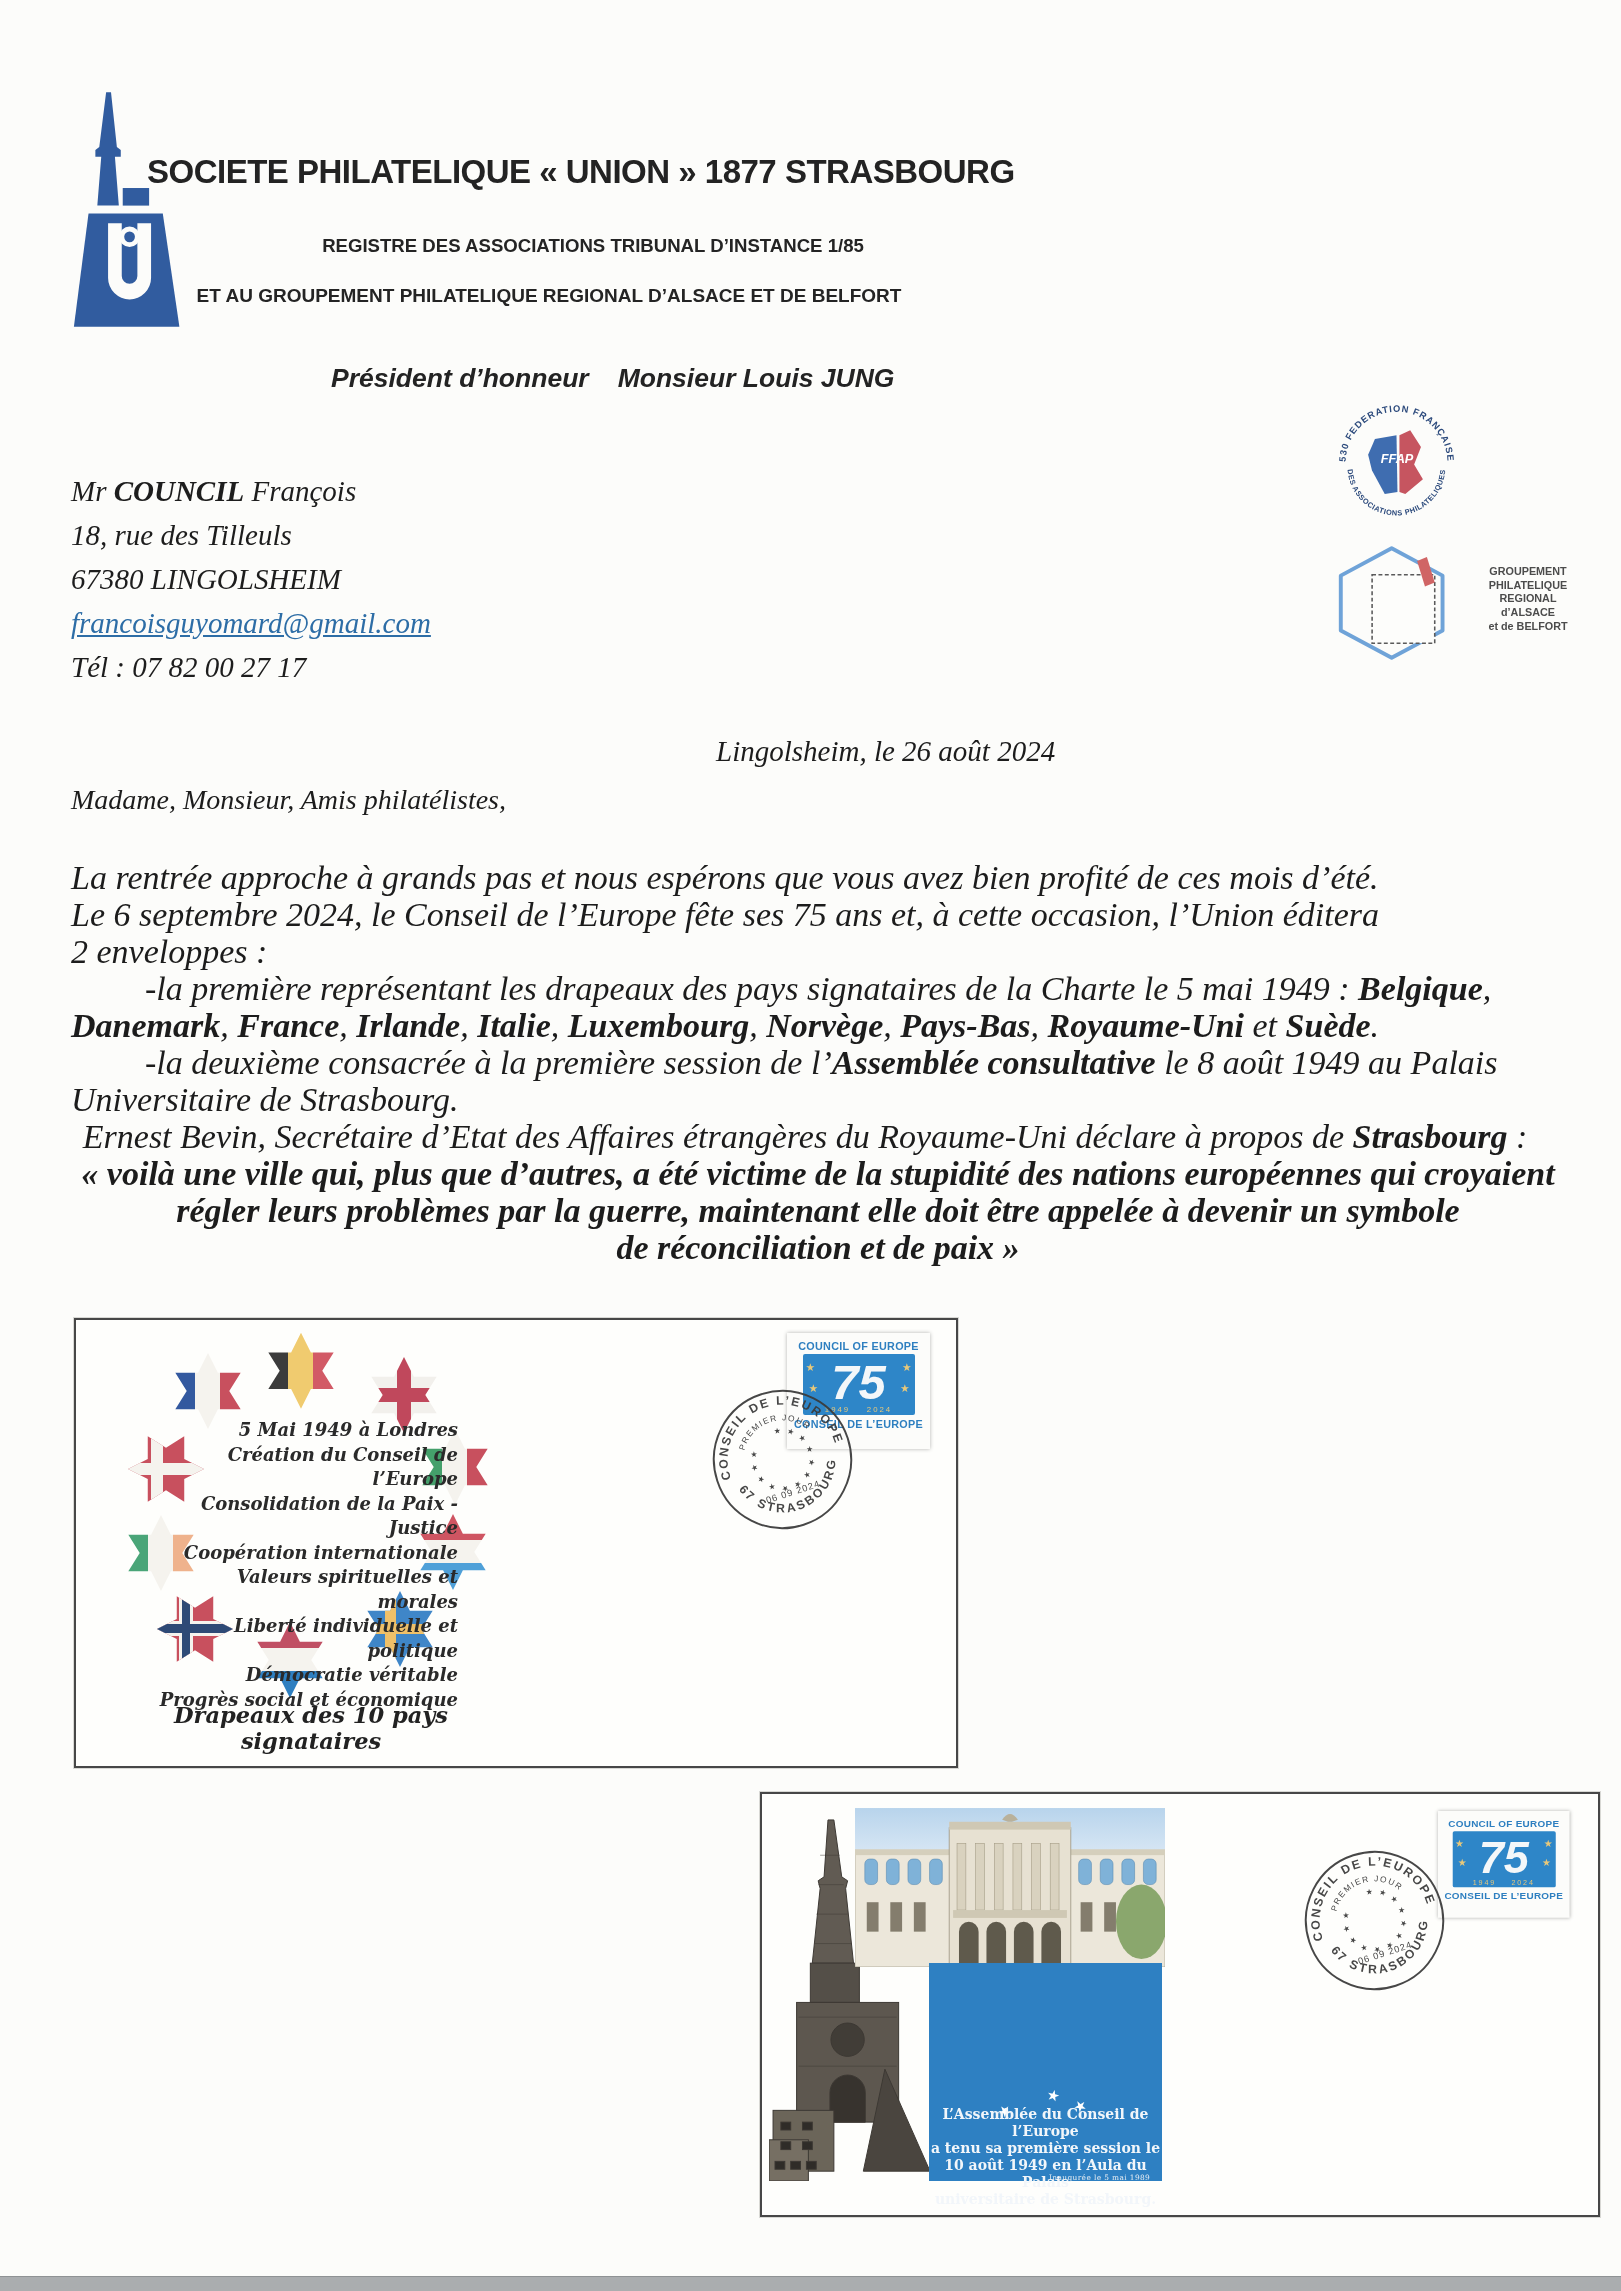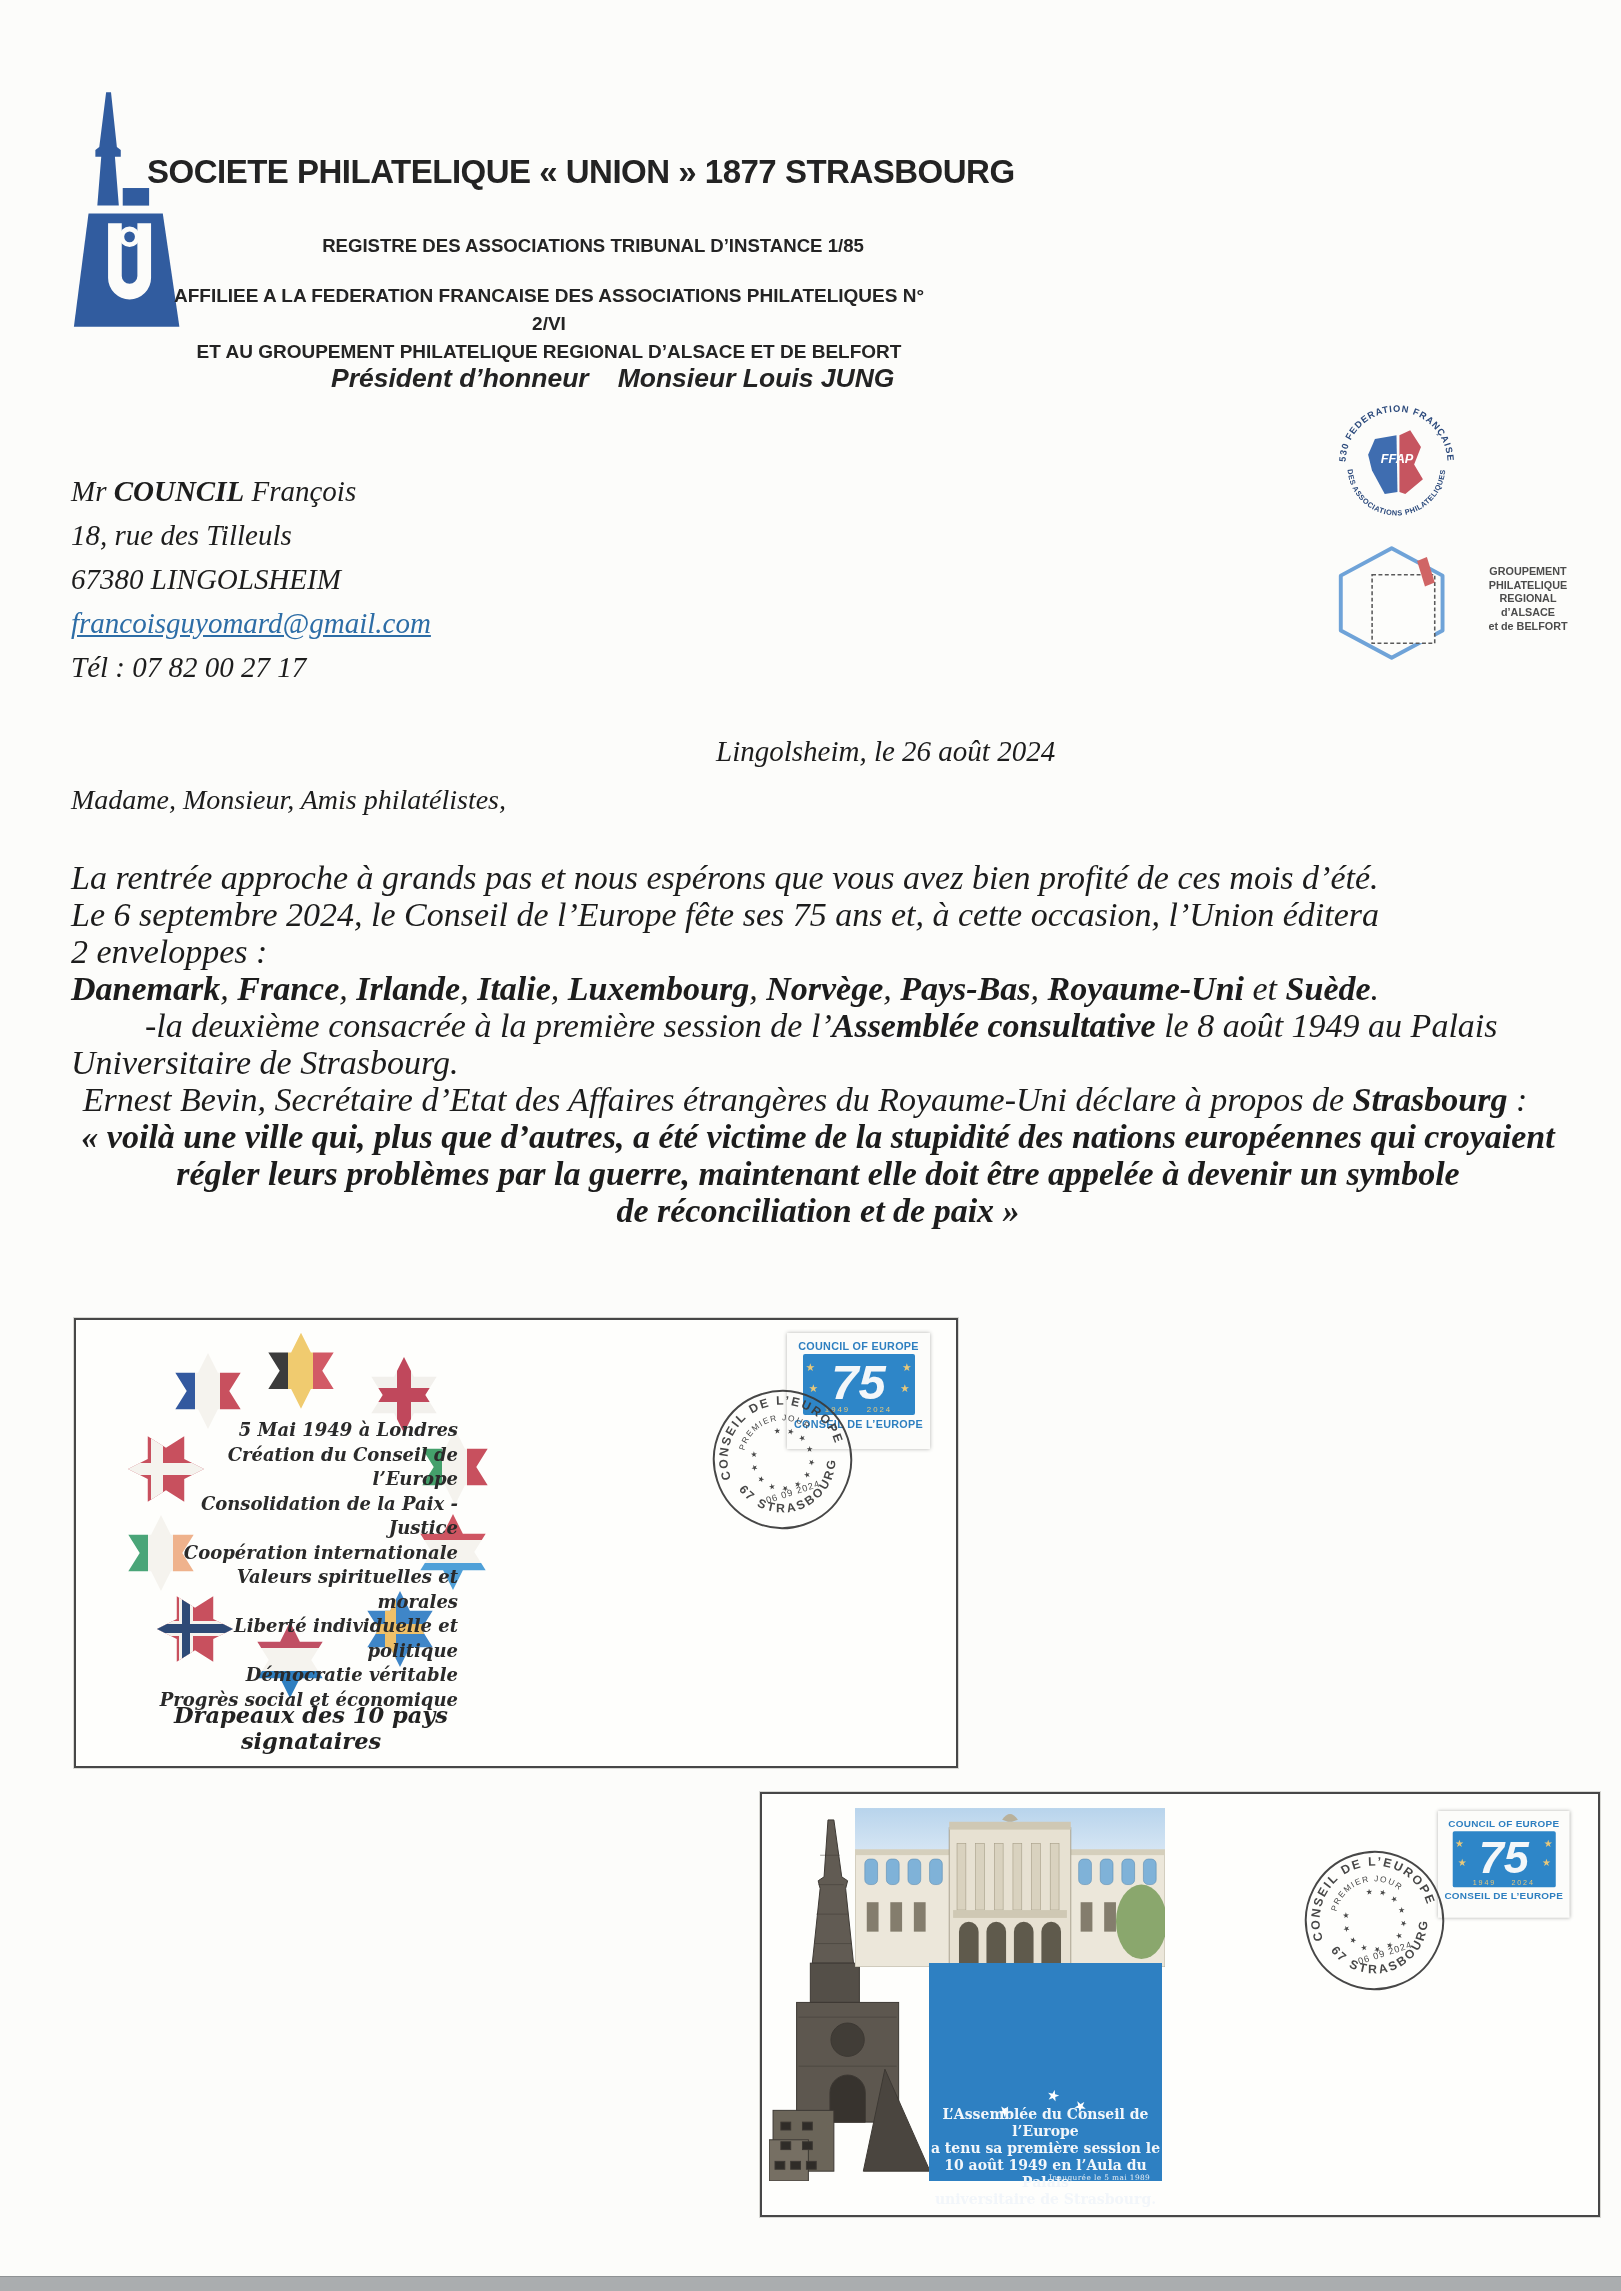--- a/index.html
+++ b/index.html
@@ -123,21 +123,20 @@
       <rect x="55" y="100" width="27" height="18"></rect>
       <polygon points="20,126 96,126 113,242 5,242"></polygon>
     </g>
     <path d="M 40,136 h 14 v 54 a 8 8 0 0 0 16 0 v -54 h 14 v 56 a 22 22 0 0 1 -44 0 Z" fill="#fcfcfa"></path>
     <circle cx="62" cy="150" r="8" fill="none" stroke="#fcfcfa" stroke-width="5"></circle>
   </svg>
 
   <div class="hdr-title"><span>SOCIETE PHILATELIQUE « </span><span class="strong">UNION</span><span> » 1877 STRASBOURG</span></div>
   <div class="hdr-registre">REGISTRE DES ASSOCIATIONS TRIBUNAL D’INSTANCE  1/85</div>
   <div class="hdr-affil">
-    <div>AFFILIEE A LA FEDERATION FRANCAISE DES ASSOCIATIONS PHILATELIQUES N° 2/VI</div>
     <div>ET AU GROUPEMENT PHILATELIQUE REGIONAL  D’ALSACE ET DE BELFORT</div>
   </div>
   <div class="hdr-honor">
     <span class="label">Président d’honneur</span><span class="name">Monsieur Louis JUNG</span>
   </div>
 
   <div class="sender">
     <div><span>Mr </span><span class="bold">COUNCIL</span><span> François</span></div>
     <div>18, rue des Tilleuls</div>
     <div>67380 LINGOLSHEIM</div>
@@ -175,20 +174,21 @@
       <div>d’ALSACE</div>
       <div>et de BELFORT</div>
     </div>
 
   <div class="dateline">Lingolsheim, le 26 août 2024</div>
   <div class="salutation">Madame, Monsieur, Amis philatélistes,</div>
   <div class="letter-body">
       <div class="line"><span>La rentrée approche à grands pas et nous espérons que vous avez bien profité de ces mois d’été.</span></div>
       <div class="line"><span>Le 6 septembre 2024, le Conseil de l’Europe fête ses 75 ans et, à cette occasion, l’Union éditera</span></div>
       <div class="line"><span>2 enveloppes :</span></div>
+      <div class="line indent"><span>-la première représentant les drapeaux des pays signataires de la Charte le 5 mai 1949 :  </span><span class="b">Belgique</span><span>,</span></div>
       <div class="line"><span class="b">Danemark</span><span>, </span><span class="b">France</span><span>, </span><span class="b">Irlande</span><span>, </span><span class="b">Italie</span><span>, </span><span class="b">Luxembourg</span><span>, </span><span class="b">Norvège</span><span>, </span><span class="b">Pays-Bas</span><span>, </span><span class="b">Royaume-Uni</span><span> et </span><span class="b">Suède</span><span>.</span></div>
       <div class="line indent"><span>-la deuxième consacrée à la première session de l’</span><span class="b">Assemblée consultative</span><span> le 8 août 1949 au Palais</span></div>
       <div class="line"><span>Universitaire de Strasbourg.</span></div>
       <div class="line tiny-indent"><span>Ernest Bevin, Secrétaire d’Etat des Affaires étrangères du Royaume-Uni déclare à propos de </span><span class="b">Strasbourg</span><span> :</span></div>
       <div class="line center boldline"><span>« voilà une ville qui, plus que d’autres, a été victime de la stupidité des nations européennes qui croyaient</span></div>
       <div class="line center boldline"><span>régler leurs problèmes par la guerre, maintenant elle doit être appelée à devenir un symbole</span></div>
       <div class="line center boldline"><span>de réconciliation et de paix »</span></div>
     </div>
 
   <div class="envelope envelope1">

